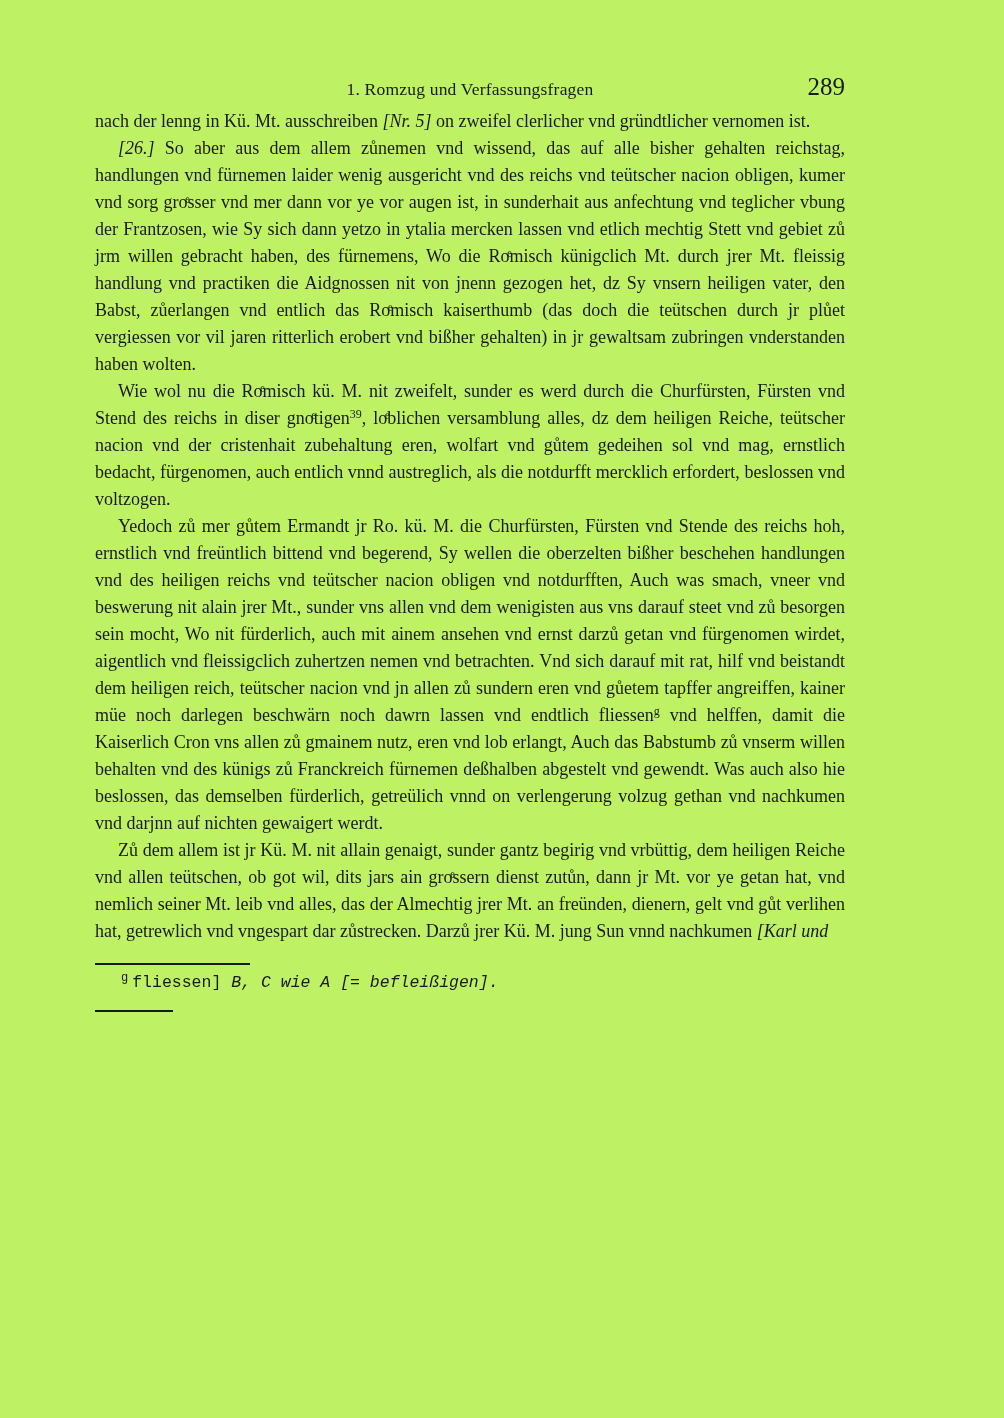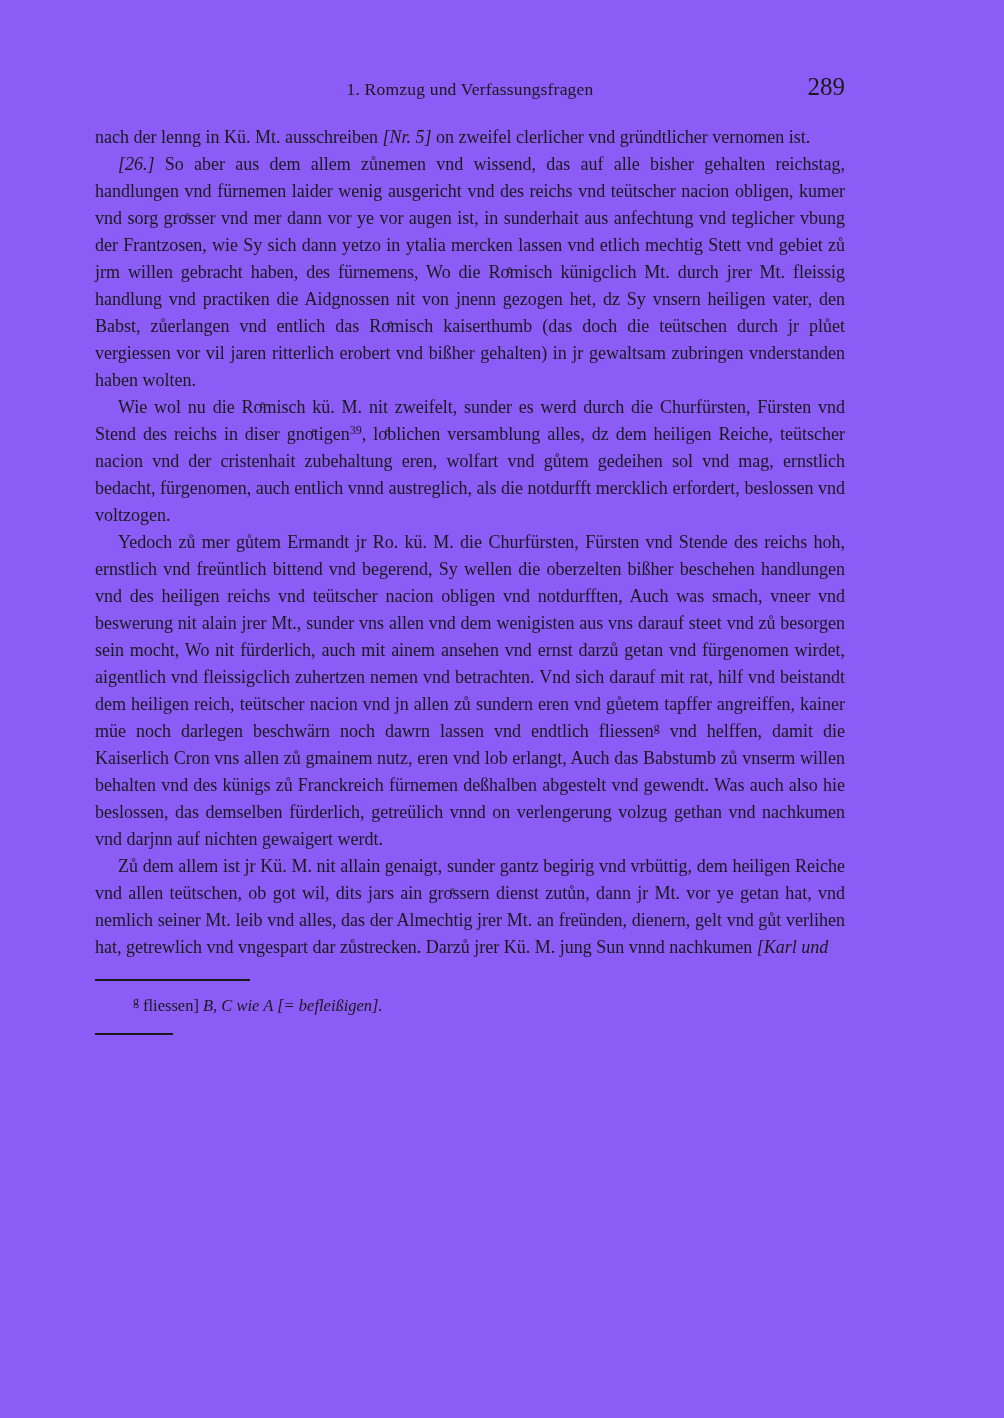--- a/index.html
+++ b/index.html
@@ -1,19 +1,19 @@
 <!DOCTYPE html>
 <html><head>
 <meta charset="utf-8">
 <style>
   html,body{margin:0;padding:0;background:#ffffff;}
   .page{
     position:relative;
     width:1004px;height:1418px;
-    background:#8b5cf6;
+    background:#bef264;
     color:#1a1a1a;
     box-sizing:border-box;
     padding:78px 159px 0 95px;
     overflow:hidden;
     font-family:"Liberation Serif","DejaVu Serif",serif;
   }
   .page-header{
     position:relative;
     height:22px;
     font-size:17.5px;
@@ -22,21 +22,21 @@
   .running-title{
     position:absolute;left:0;right:0;
     text-align:center;
     letter-spacing:0.2px;
   }
   .page-number{
     position:absolute;right:0;top:-2px;
     font-size:25px;
   }
   .body-text{
-    margin-top:24px;
+    margin-top:8px;
     font-size:18px;
     line-height:27px;
     text-align:justify;
     hyphens:none;
   }
   .body-text p{margin:0;text-indent:23px;}
   .body-text p.noindent{text-indent:0;}
   .it{font-style:italic;}
   .sc{font-variant:small-caps;}
   sup{
@@ -48,21 +48,21 @@
     font-size:16.5px;
     line-height:26px;
     text-align:justify;
   }
   .fn-rule{
     border:0;border-top:2px solid #1a1a1a;
     margin:0;
   }
   .fn-rule-apparatus{width:155px;margin-top:18px;margin-bottom:5px;}
   .fn-rule-commentary{width:78px;margin-top:14px;margin-bottom:5px;}
-  .footnotes p{margin:12px;text-indent:26px;}
+  .footnotes p{margin:0;text-indent:26px;font-family:Liberation Mono, monospace;}
   .fn-marker{margin-right:4px;}
 </style>
 </head>
 <body>
 
 <div class="page">
 
   <header class="page-header">
     <span class="running-title">1. Romzug und Verfassungsfragen</span>
     <span class="page-number">289</span>

